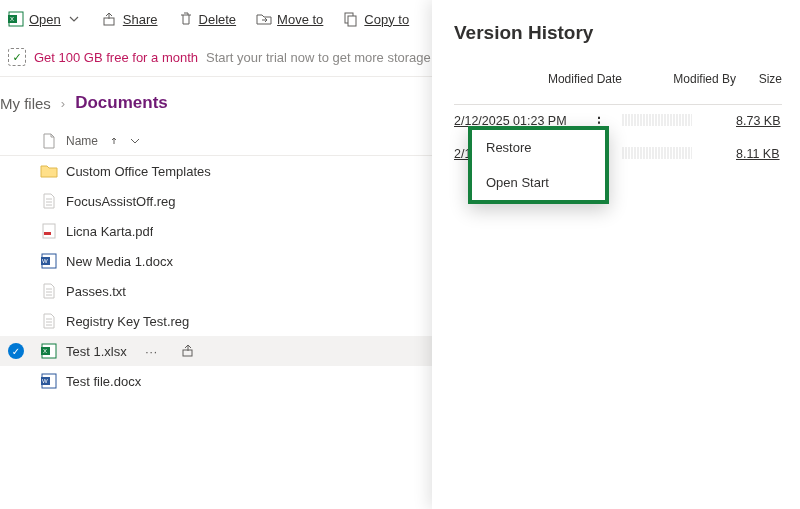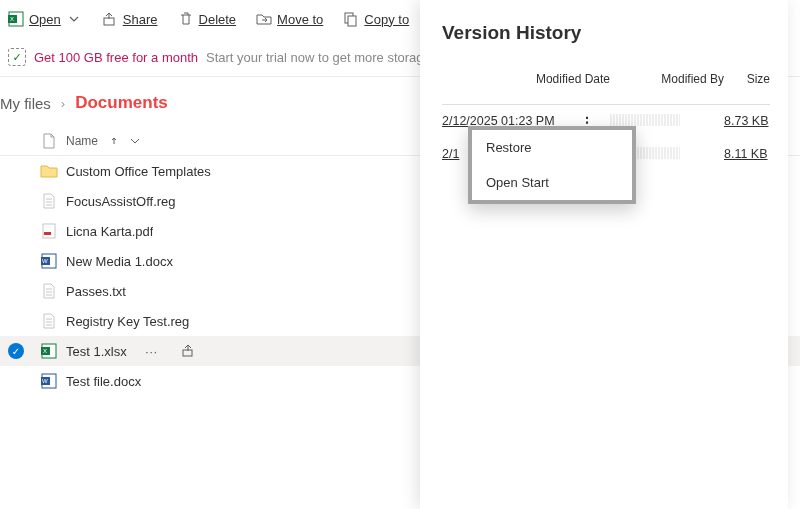--- a/index.html
+++ b/index.html
@@ -9,53 +9,53 @@
 .tb { display: flex; align-items: center; gap: 5px; padding: 5px 8px; color: #323130; }
 .tb .ico { width: 16px; height: 16px; display: flex; align-items: center; justify-content: center; }
 
 .banner { display: flex; align-items: center; gap: 8px; padding: 10px 8px; border-bottom: 1px solid #edebe9; }
 .banner .badge { width: 18px; height: 18px; border: 1px dashed #8a8886; border-radius: 3px; display:flex; align-items:center; justify-content:center; color:#107c10; font-size:11px; }
 .banner .msg a { color: #8a8886; text-decoration: none; }
 .banner .primary { color: #be185d; font-weight: 400; }
 
 .breadcrumb { padding: 16px 0 14px 0; display: flex; align-items: center; gap: 10px; }
 .breadcrumb .path { font-size: 15px; color: #605e5c; }
-.breadcrumb .current { font-size: 17px; font-weight: 600; color: #ef4444; }
+.breadcrumb .current { font-size: 17px; font-weight: 600; color: #701a75; }
 .chev { color: #a19f9d; }
 
 .filelist { }
 .fl-head { display: flex; align-items: center; padding: 6px 0; border-bottom: 1px solid #edebe9; color: #605e5c; font-size: 12px; }
 .col-check { width: 32px; display:flex; justify-content:center; }
 .col-icon { width: 34px; display:flex; justify-content:center; }
 .col-name { flex: 1; min-width: 0; display:flex; align-items:center; gap:12px; }
 .col-mod { width: 120px; display:flex; align-items:center; gap:4px; }
 .col-size { width: 56px; white-space:nowrap; }
 
 .fl-row { display: flex; align-items: center; padding: 7px 0; }
 .fl-row.selected { background: #f3f2f1; }
 .fl-row .fname { white-space: nowrap; overflow: hidden; text-overflow: ellipsis; }
 .fl-row .more { color:#605e5c; padding:0 6px; visibility:hidden; }
 .fl-row.selected .more { visibility:visible; }
 .fl-row .share { visibility:hidden; color:#605e5c; padding:0 6px; }
 .fl-row.selected .share { visibility:visible; }
 
 .checkcircle { width:16px; height:16px; border-radius:50%; background:#0078d4; color:#fff; display:flex; align-items:center; justify-content:center; font-size:10px; }
 
-.panel { position: absolute; top: 0; right: 12px; width: 368px; height: 509px; background: #fff; padding: 22px 18px 0 22px; box-shadow: -3px 0 16px rgba(0,0,0,0.12); }
+.panel { position: absolute; top: 0; right: 0; width: 368px; height: 509px; background: #fff; padding: 22px 18px 0 22px; box-shadow: -3px 0 16px rgba(0,0,0,0.12); }
 .panel h2 { font-size: 19px; font-weight: 600; margin-bottom: 28px; }
 .vh-head { display:flex; font-size:12px; color:#323130; font-weight:400; padding-bottom:18px; border-bottom:1px solid #e1dfdd;text-align:right; }
 .vh-date { width: 168px; }
 .vh-by { width: 114px; }
 .vh-size { flex:1; }
 .vh-row { display:flex; align-items:flex-start; font-size:12.5px; color:#323130; padding:9px 0; position:relative;text-decoration:underline; }
 .vh-row .vh-date { display:flex; align-items:center; gap:4px; }
 .vh-row .vh-by span { display:inline-block; width:70px; height:12px; background: repeating-linear-gradient(90deg,#eee,#eee 2px,#fff 2px,#fff 3px); }
 .vh-row .dots { position:absolute; left:138px; color:#323130; font-weight:bold; font-size:14px; letter-spacing:-1px; }
 
-.menu { position:absolute; top:126px; left:468px; width:168px; background:#fff; border:4px solid #a3a3a3; box-shadow:0 6px 18px rgba(0,0,0,0.2); z-index:50; }
+.menu { position:absolute; top:126px; left:468px; width:141px; background:#fff; border:4px solid #15803d; box-shadow:0 6px 18px rgba(0,0,0,0.2); z-index:50; }
 .menu-item { padding:10px 14px; font-size:13px; color:#323130; }
 
 svg { display:block; }
 </style>
 </head>
 <body>
 
 <div class="toolbar">
   <div class="tb">
     <span class="ico">

